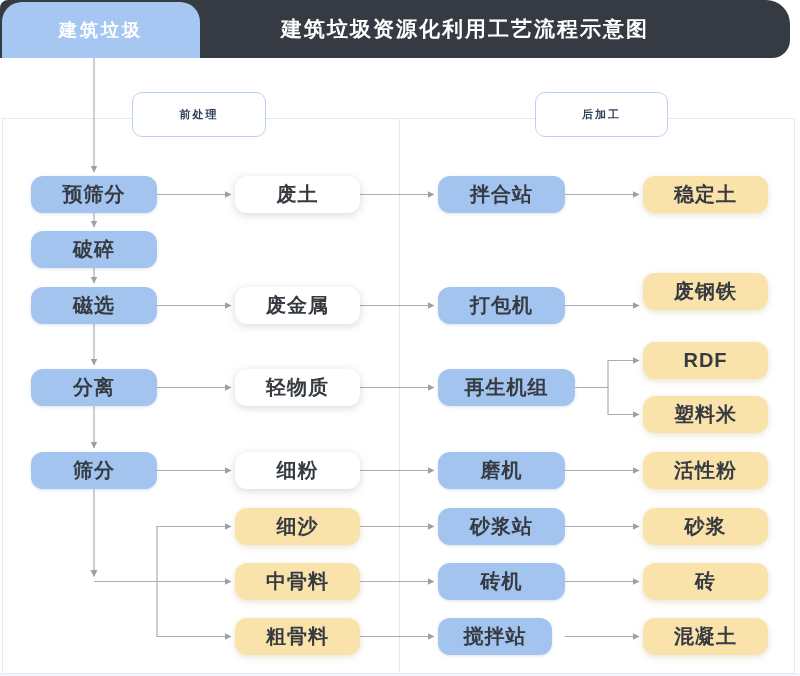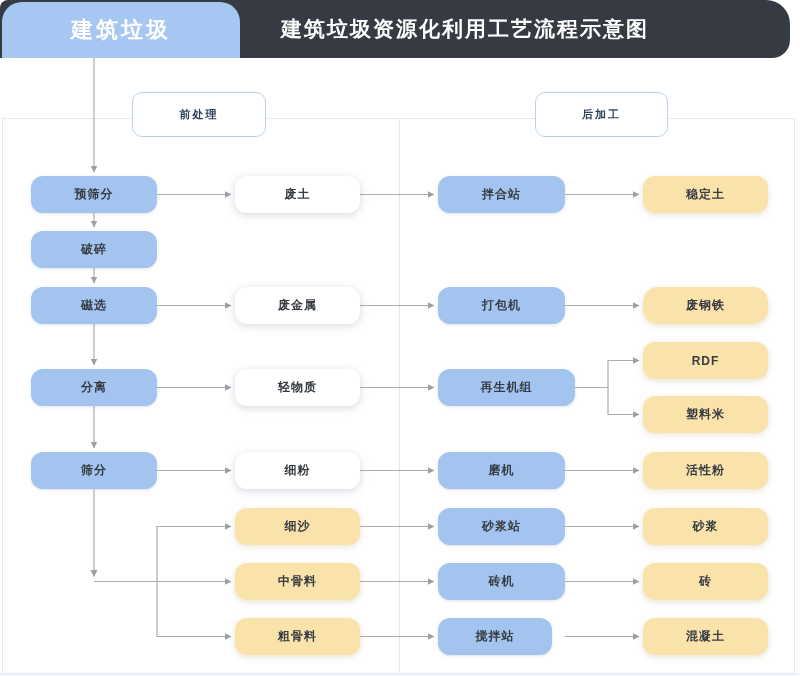--- a/index.html
+++ b/index.html
@@ -17,25 +17,25 @@
     background:var(--header-bg,#353a43);
     border-radius:8px 24px 18px 0;
   }
   .header-title{
     position:absolute;left:200px;top:0;width:530px;height:58px;
     display:flex;align-items:center;justify-content:center;
     color:#ffffff;font-size:21px;font-weight:bold;letter-spacing:2px;
     white-space:nowrap;
   }
   .header-tab{
-    position:absolute;left:2px;top:2px;width:238px;height:56px;
+    position:absolute;left:2px;top:2px;width:198px;height:56px;
     background:var(--tab-blue,#a5c7f1);
     border-radius:20px 20px 0 0;
     display:flex;align-items:center;justify-content:center;
-    color:#ffffff;font-size:22px;font-weight:bold;letter-spacing:3px;
+    color:#ffffff;font-size:18px;font-weight:bold;letter-spacing:3px;
   }
 
   
   .panel{
     position:absolute;left:2px;top:118px;width:791px;height:554px;
     border:1px solid var(--panel-border,#e3e7f0);
     background:transparent;z-index:1;
   }
   .divider{
     position:absolute;left:399px;top:118px;width:1px;height:554px;
@@ -55,21 +55,21 @@
     color:var(--section-text,#2d4059);font-size:11px;font-weight:bold;letter-spacing:2px;
     box-sizing:border-box;
   }
   #section-pre{left:132px;width:134px;}
   #section-post{left:535px;width:133px;}
 
   
   .node{
     position:absolute;height:37px;border-radius:12px;z-index:3;
     display:flex;align-items:center;justify-content:center;
-    font-size:12px;font-weight:bold;color:var(--node-text,#363b42);
+    font-size:20px;font-weight:bold;color:var(--node-text,#363b42);
     letter-spacing:1px;box-sizing:border-box;
   }
   .node.blue{background:var(--node-blue,#a2c4ef);box-shadow:0 1px 3px rgba(120,140,170,0.25);}
   .node.yellow{background:var(--node-yellow,#fae2ab);box-shadow:0 2px 6px rgba(175,155,105,0.28);}
   .node.white{background:#ffffff;box-shadow:0 2px 8px rgba(110,120,145,0.28);}
 
   
   #edges{position:absolute;left:0;top:0;z-index:2;pointer-events:none;}
 </style>
 </head>
@@ -141,20 +141,20 @@
     <div class="node yellow" style="left: 235px; top: 563px; width: 125px;">中骨料</div>
     <div class="node yellow" style="left: 235px; top: 618px; width: 125px;">粗骨料</div>
     <div class="node blue" style="left: 438px; top: 176px; width: 127px;">拌合站</div>
     <div class="node blue" style="left: 438px; top: 287px; width: 127px;">打包机</div>
     <div class="node blue" style="left: 438px; top: 369px; width: 137px;">再生机组</div>
     <div class="node blue" style="left: 438px; top: 452px; width: 127px;">磨机</div>
     <div class="node blue" style="left: 438px; top: 508px; width: 127px;">砂浆站</div>
     <div class="node blue" style="left: 438px; top: 563px; width: 127px;">砖机</div>
     <div class="node blue" style="left: 438px; top: 618px; width: 114px;">搅拌站</div>
     <div class="node yellow" style="left: 643px; top: 176px; width: 125px;">稳定土</div>
-    <div class="node yellow" style="left: 643px; top: 287px; width: 125px; border-radius: 15px;">废钢铁</div>
+    <div class="node yellow" style="left: 643px; top: 273px; width: 125px;">废钢铁</div>
     <div class="node yellow" style="left: 643px; top: 342px; width: 125px;">RDF</div>
     <div class="node yellow" style="left: 643px; top: 396px; width: 125px;">塑料米</div>
     <div class="node yellow" style="left: 643px; top: 452px; width: 125px;">活性粉</div>
     <div class="node yellow" style="left: 643px; top: 508px; width: 125px;">砂浆</div>
     <div class="node yellow" style="left: 643px; top: 563px; width: 125px;">砖</div>
     <div class="node yellow" style="left: 643px; top: 618px; width: 125px;">混凝土</div>
   </div>
 
 </body></html>

